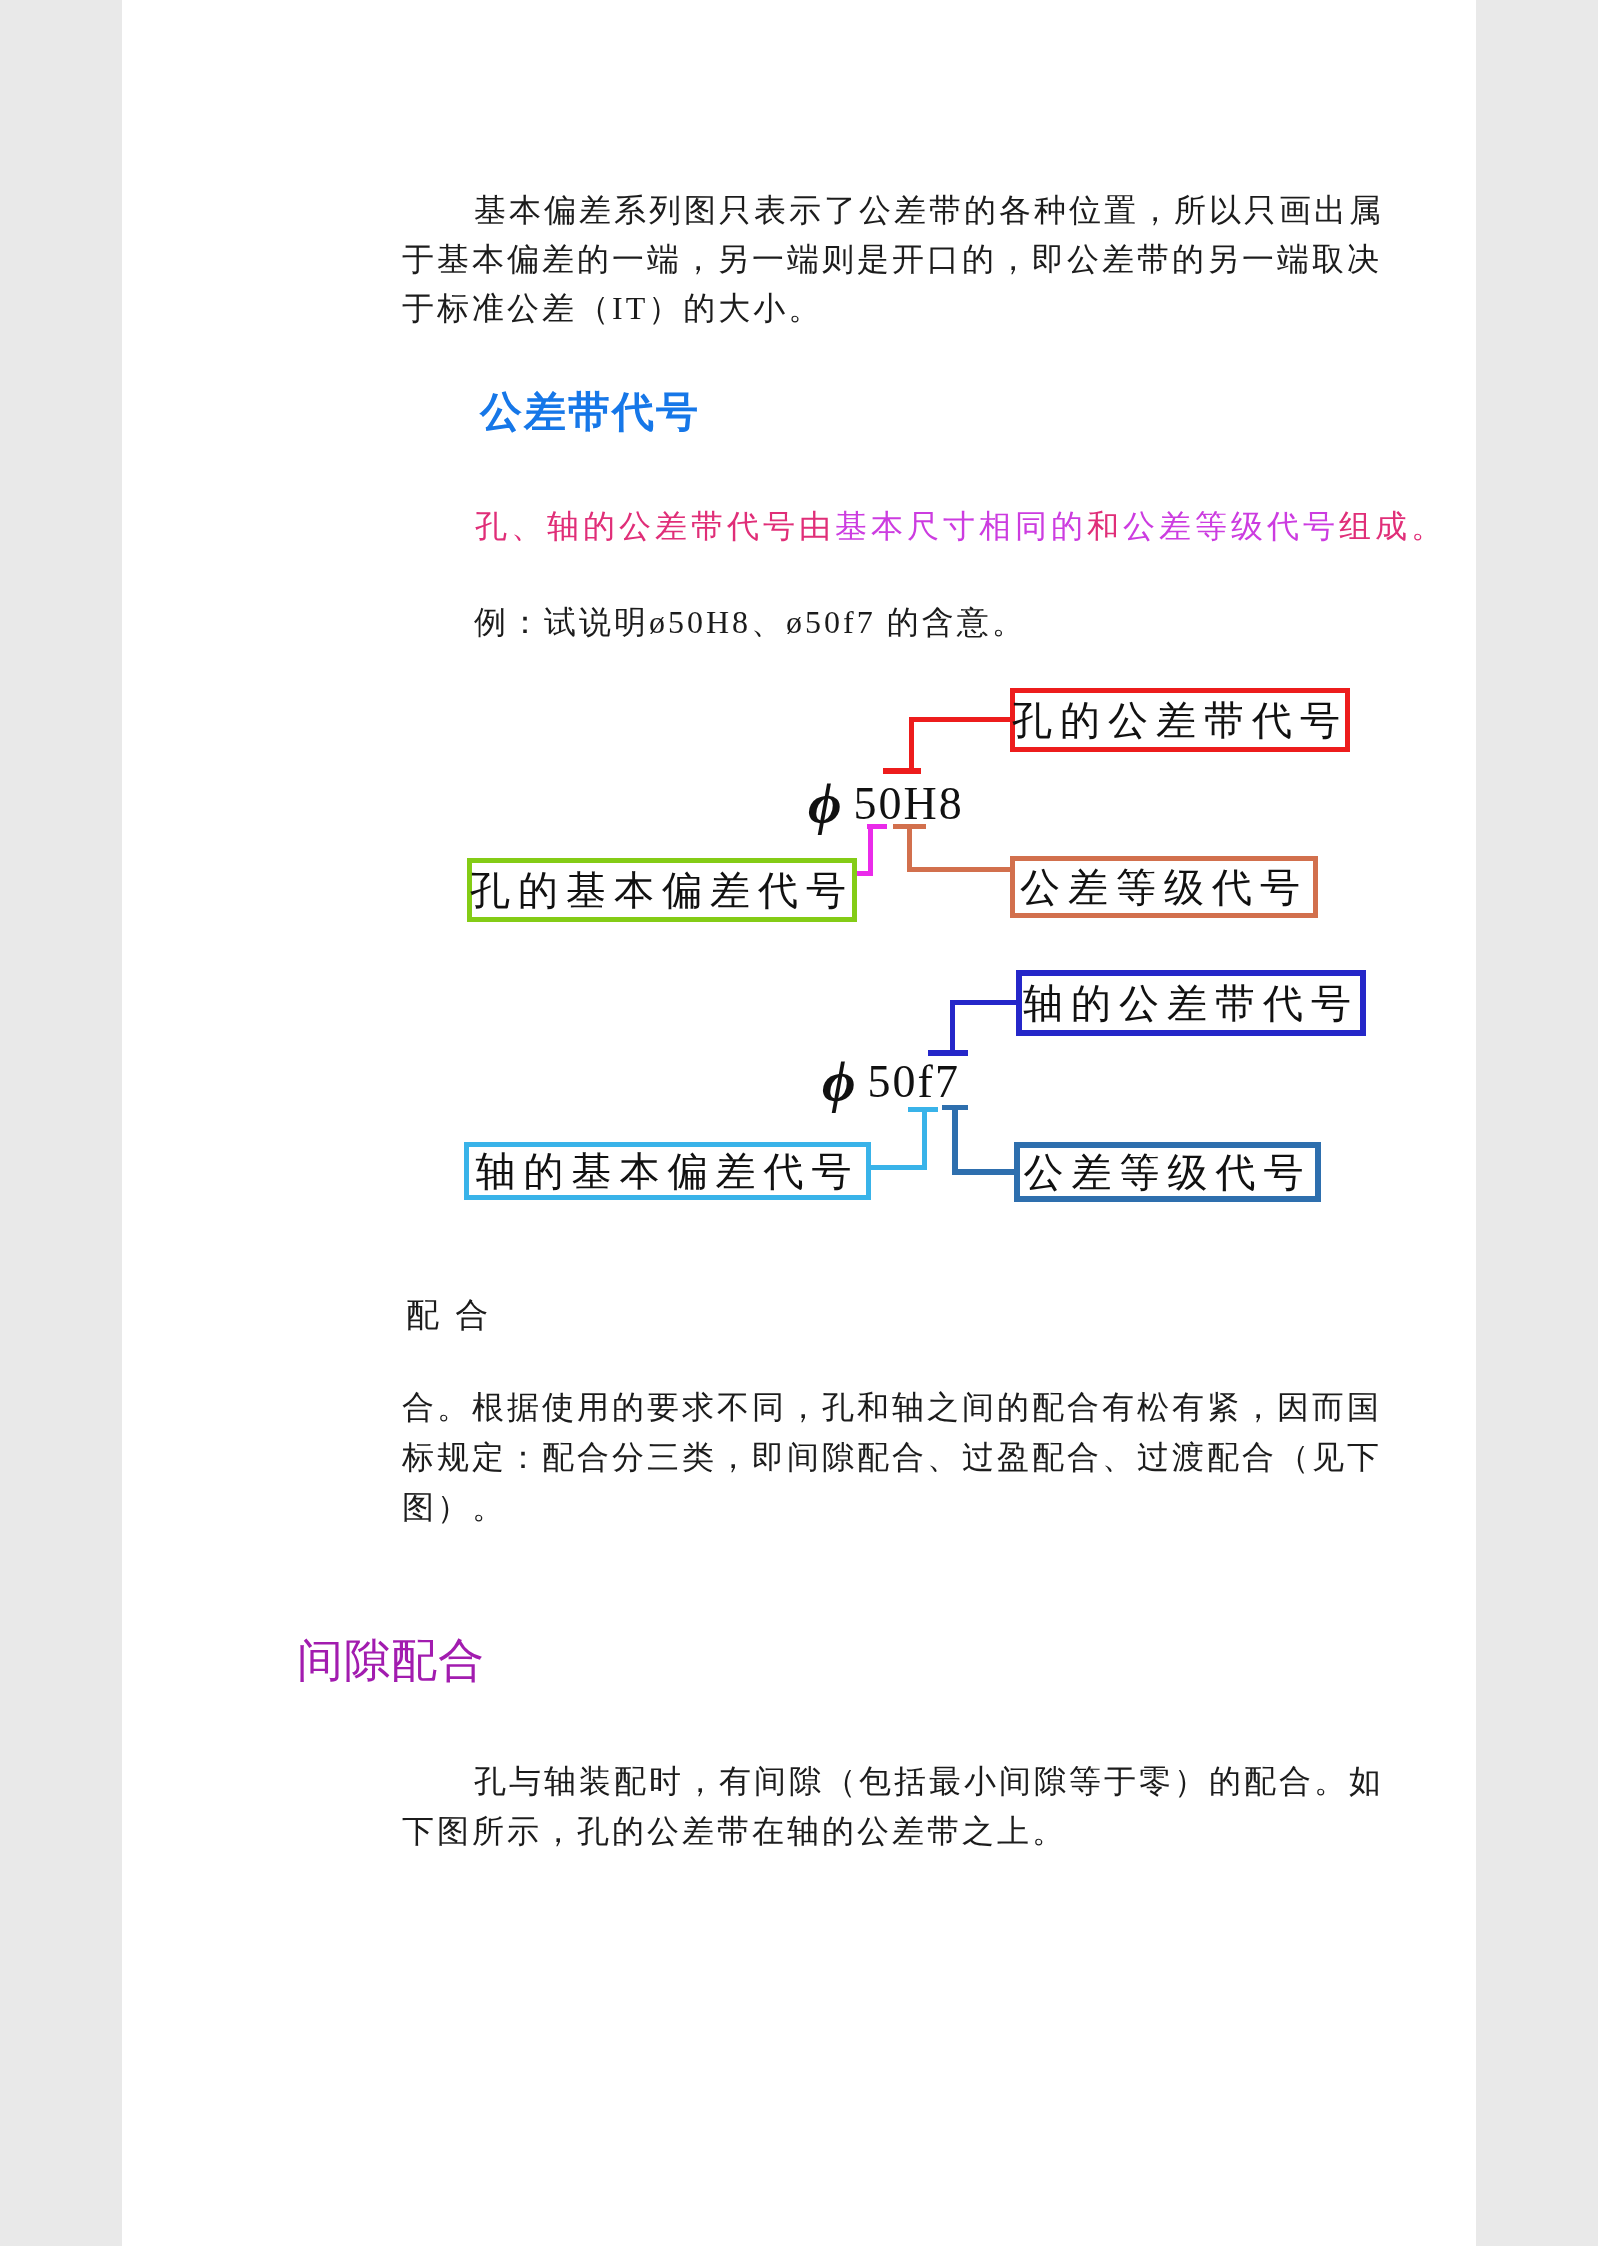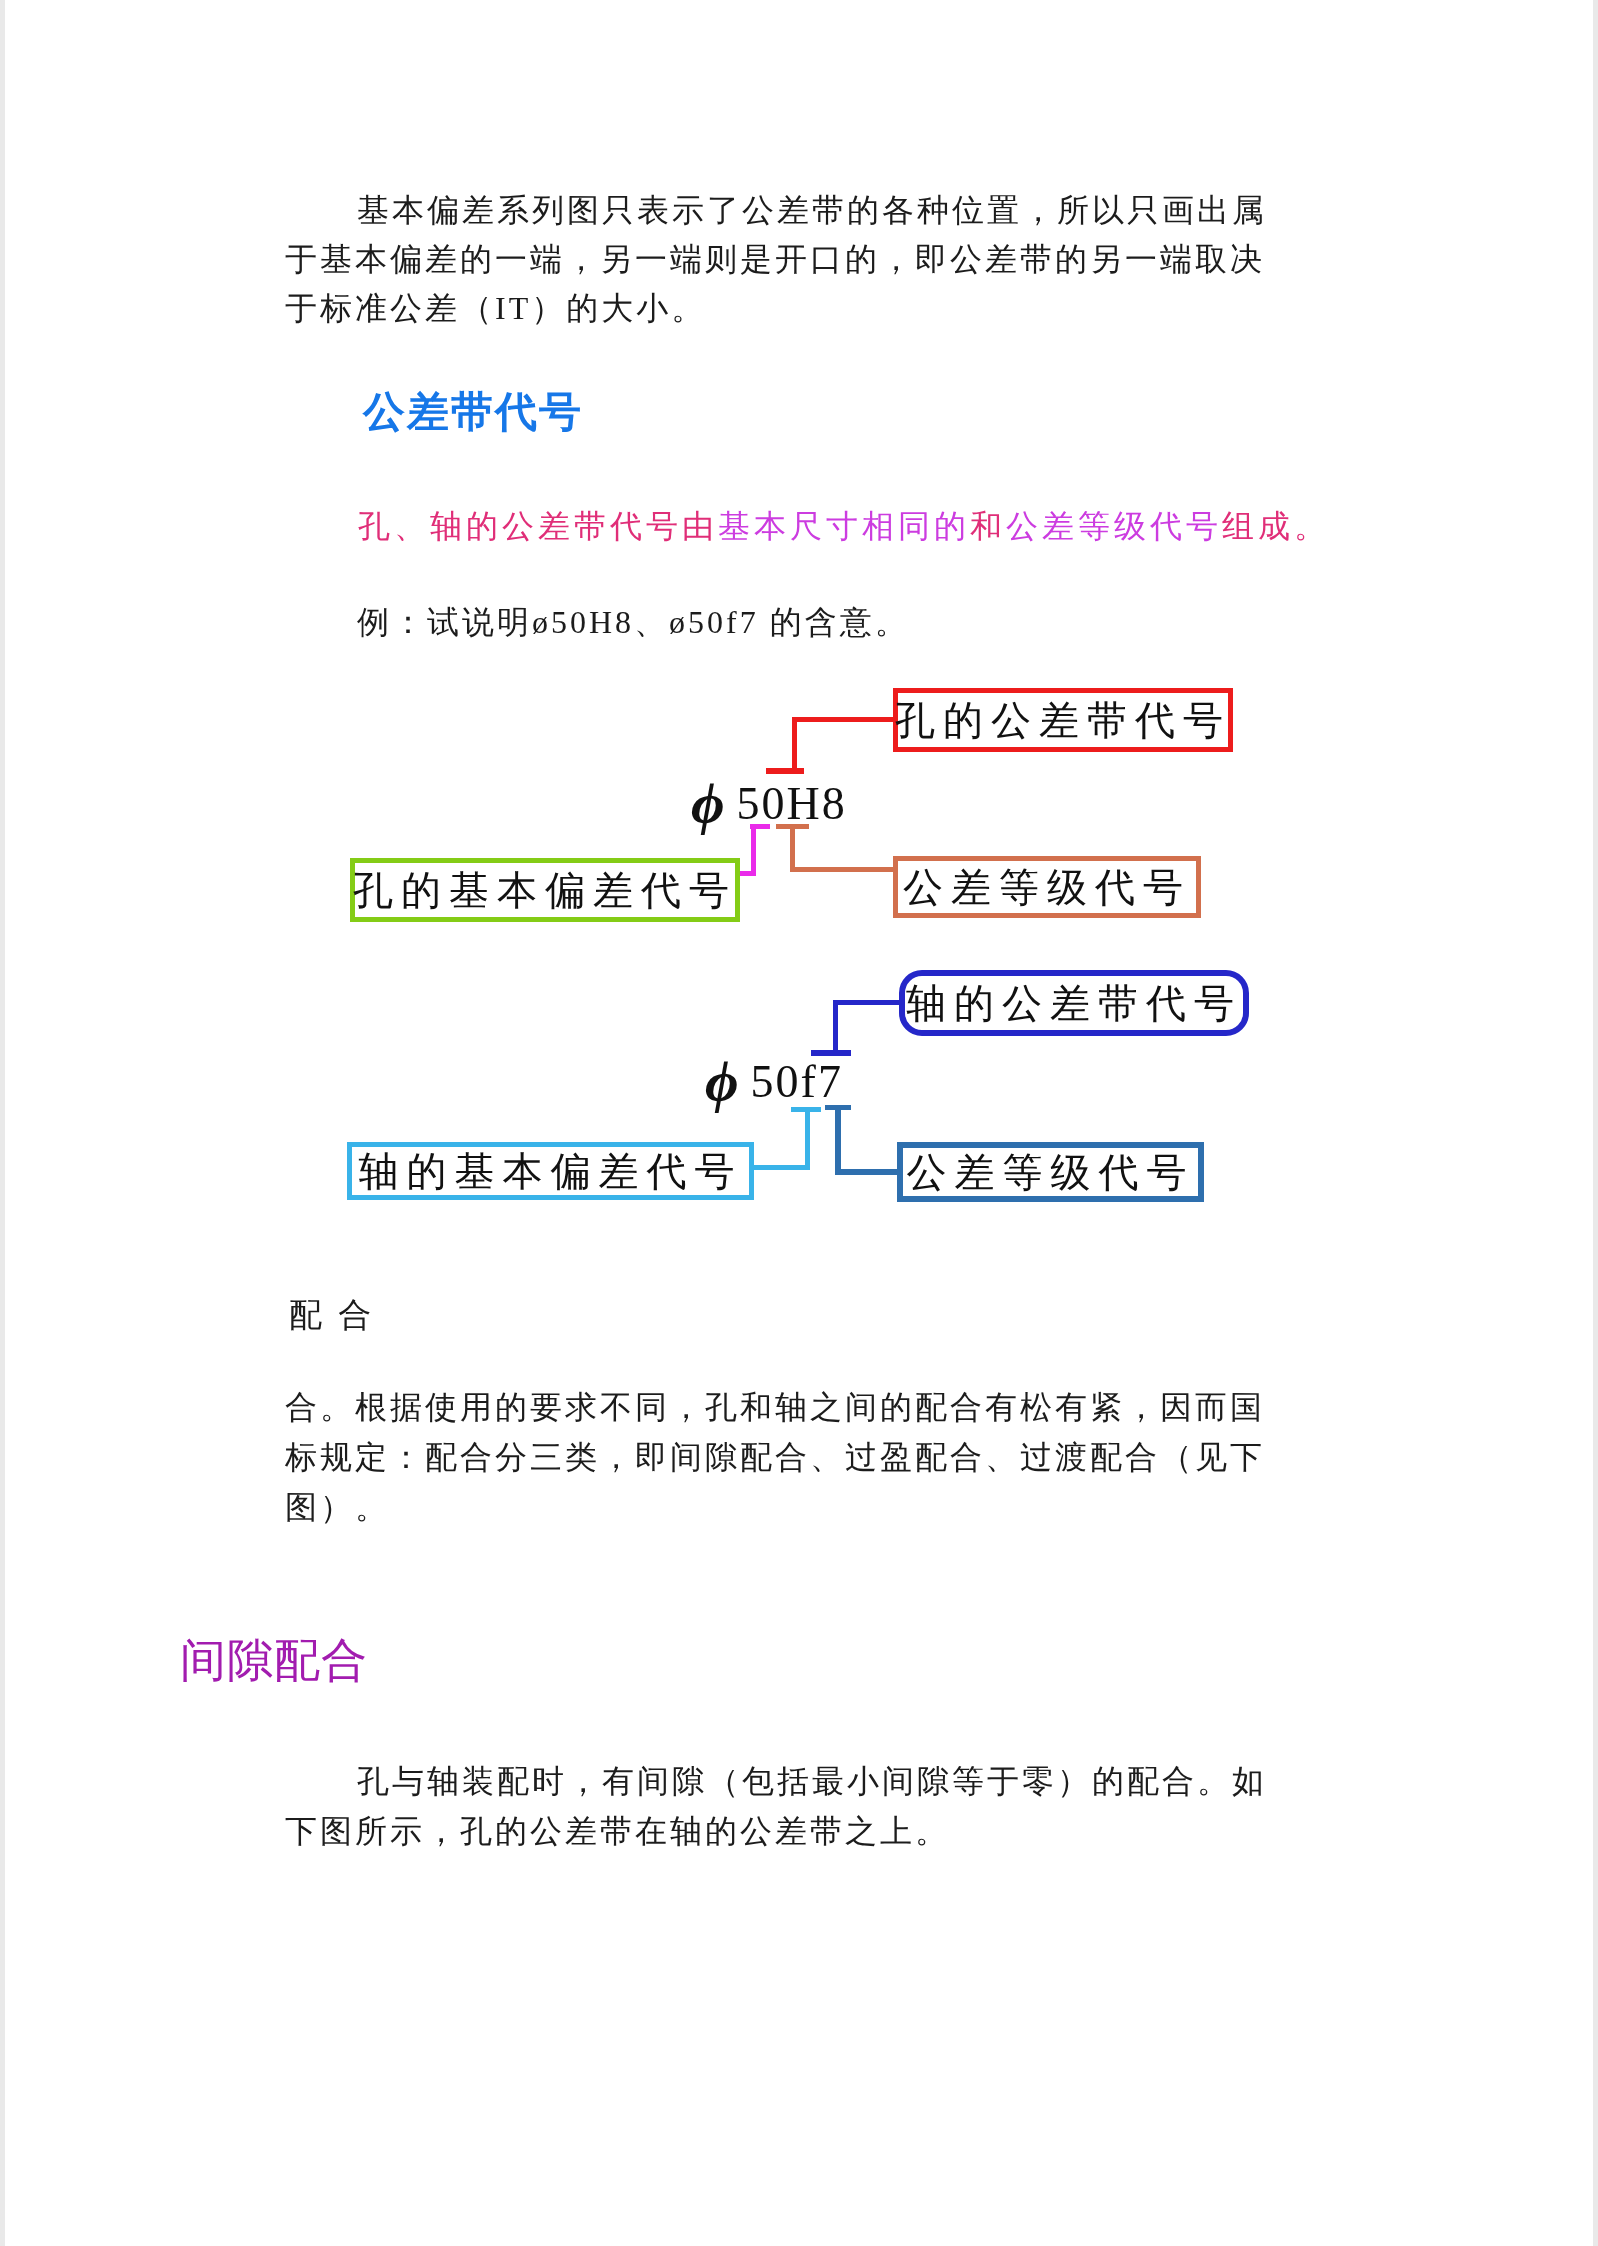--- a/index.html
+++ b/index.html
@@ -1,18 +1,18 @@
 <!DOCTYPE html>
 <html><head>
 <meta charset="utf-8">
 <style>
   html,body{margin:0;padding:0;background:#e9e9e9;}
   .page{
     position:relative;
-    width:1588px;height:2246px;
+    width:1354px;height:2246px;
     background:#ffffff;
     margin:0 auto;
     overflow:hidden;
     font-family:"Liberation Serif","DejaVu Serif",serif;
     color:#1c1c1c;
   }
   .abs{position:absolute;}
   .body-text{font-size:32px;letter-spacing:3px;line-height:49px;white-space:nowrap;}
   .para2{line-height:50px;}
   .indent-2{padding-left:72px;}
@@ -91,21 +91,21 @@
   <div class="seg c-orange" style="left:771px;top:824px;width:33px;height:5px;"></div>
   <div class="seg c-orange" style="left:785px;top:824px;width:5px;height:48px;"></div>
   <div class="seg c-orange" style="left:785px;top:867px;width:103px;height:5px;"></div>
 
   <div class="dbox bx-orange" style="left:888px;top:856px;width:308px;height:62px;">公差等级代号</div>
 
   <div class="seg c-dblue" style="left:828px;top:1000px;width:66px;height:5px;"></div>
   <div class="seg c-dblue" style="left:828px;top:1000px;width:5px;height:50px;"></div>
   <div class="seg c-dblue" style="left:806px;top:1050px;width:40px;height:6px;"></div>
 
-  <div class="dbox bx-dblue" style="left:894px;top:970px;width:350px;height:66px;border-radius:23px;">轴的公差带代号</div>
+  <div class="dbox bx-dblue" style="left:894px;top:970px;width:350px;height:66px;">轴的公差带代号</div>
 
   <div class="formula" style="left:700px;top:1048px;"><span class="phi">ϕ</span><span class="fcode">50f7</span></div>
 
   <div class="seg c-cyan" style="left:786px;top:1107px;width:30px;height:5px;"></div>
   <div class="seg c-cyan" style="left:800px;top:1107px;width:5px;height:63px;"></div>
   <div class="seg c-cyan" style="left:749px;top:1165px;width:56px;height:5px;"></div>
 
   <div class="dbox bx-cyan" style="left:342px;top:1142px;width:407px;height:58px;font-family:Liberation Mono, monospace;">轴的基本偏差代号</div>
 
   <div class="seg c-steel" style="left:820px;top:1105px;width:26px;height:5px;"></div>

